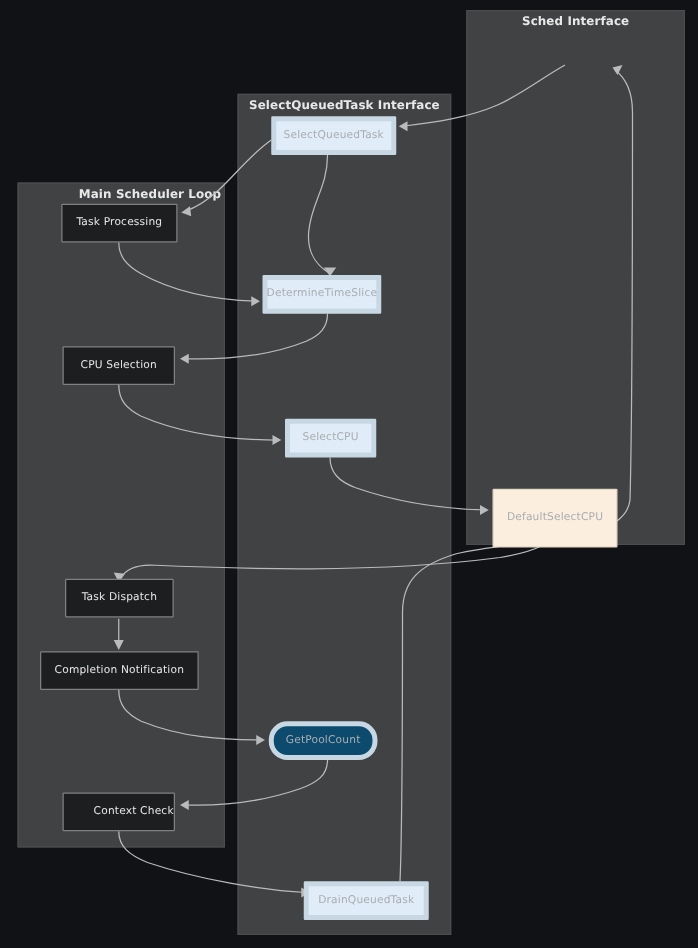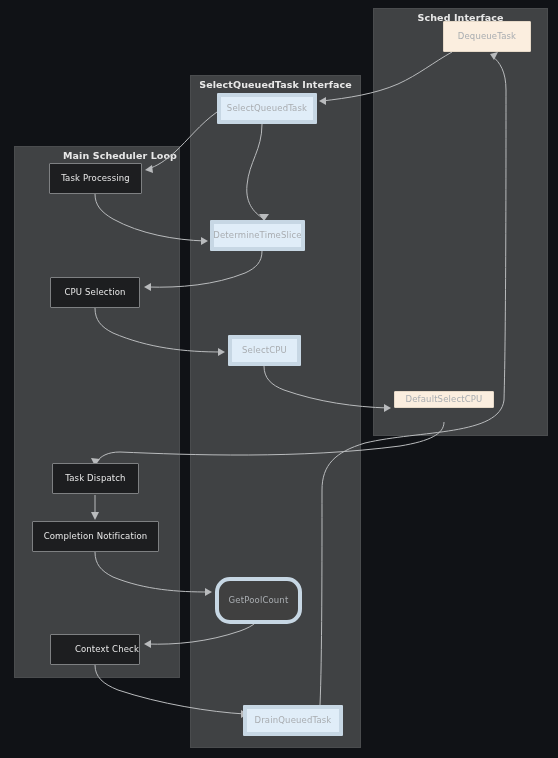--- a/index.html
+++ b/index.html
@@ -182,26 +182,23 @@
     </div>
   <div class="node blue" style="left: 217px; top: 93px; width: 100px; height: 31px; background: rgb(224, 237, 248); border-color: rgb(199, 215, 228); color: rgb(169, 173, 177);">
       <span>SelectQueuedTask</span>
     </div>
   <div class="node blue" style="left: 210px; top: 220px; width: 95px; height: 31px; background: rgb(224, 237, 248); border-color: rgb(199, 215, 228); color: rgb(169, 173, 177);">
       <span>DetermineTimeSlice</span>
     </div>
   <div class="node blue" style="left: 228px; top: 335px; width: 73px; height: 31px; background: rgb(224, 237, 248); border-color: rgb(199, 215, 228); color: rgb(169, 173, 177);">
       <span>SelectCPU</span>
     </div>
-  <div class="node blue" style="left: 215px; top: 577px; width: 87px; height: 47px; background: #404040; border-color: rgb(199, 215, 228); color: rgb(169, 173, 177); border-radius: 15px;">
+  <div class="node blue" style="left: 215px; top: 577px; width: 87px; height: 31px; background: #0c4a6e; border-color: rgb(199, 215, 228); color: rgb(169, 173, 177); border-radius: 15px;">
       <span>GetPoolCount</span>
     </div>
   <div class="node blue" style="left: 243px; top: 705px; width: 100px; height: 31px; background: rgb(224, 237, 248); border-color: rgb(199, 215, 228); color: rgb(169, 173, 177);">
       <span>DrainQueuedTask</span>
     </div>
-  <div class="node cream" style="left: 443px; top: 21px; width: 88px; height: 31px; background: rgb(251, 238, 223); border-color: rgb(230, 217, 200); color: rgb(169, 173, 177);">
-      <span>DequeueTask</span>
-    </div>
-  <div class="node cream" style="left: 394px; top: 391px; width: 100px; height: 17px; background: rgb(251, 238, 223); border-color: rgb(230, 217, 200); color: rgb(169, 173, 177); justify-content: center;">
+  <div class="node cream" style="left: 394px; top: 391px; width: 100px; height: 47px; background: rgb(251, 238, 223); border-color: rgb(230, 217, 200); color: rgb(169, 173, 177); justify-content: center;">
       <span>DefaultSelectCPU</span>
     </div>
 
 </div>
 
 </body></html>

